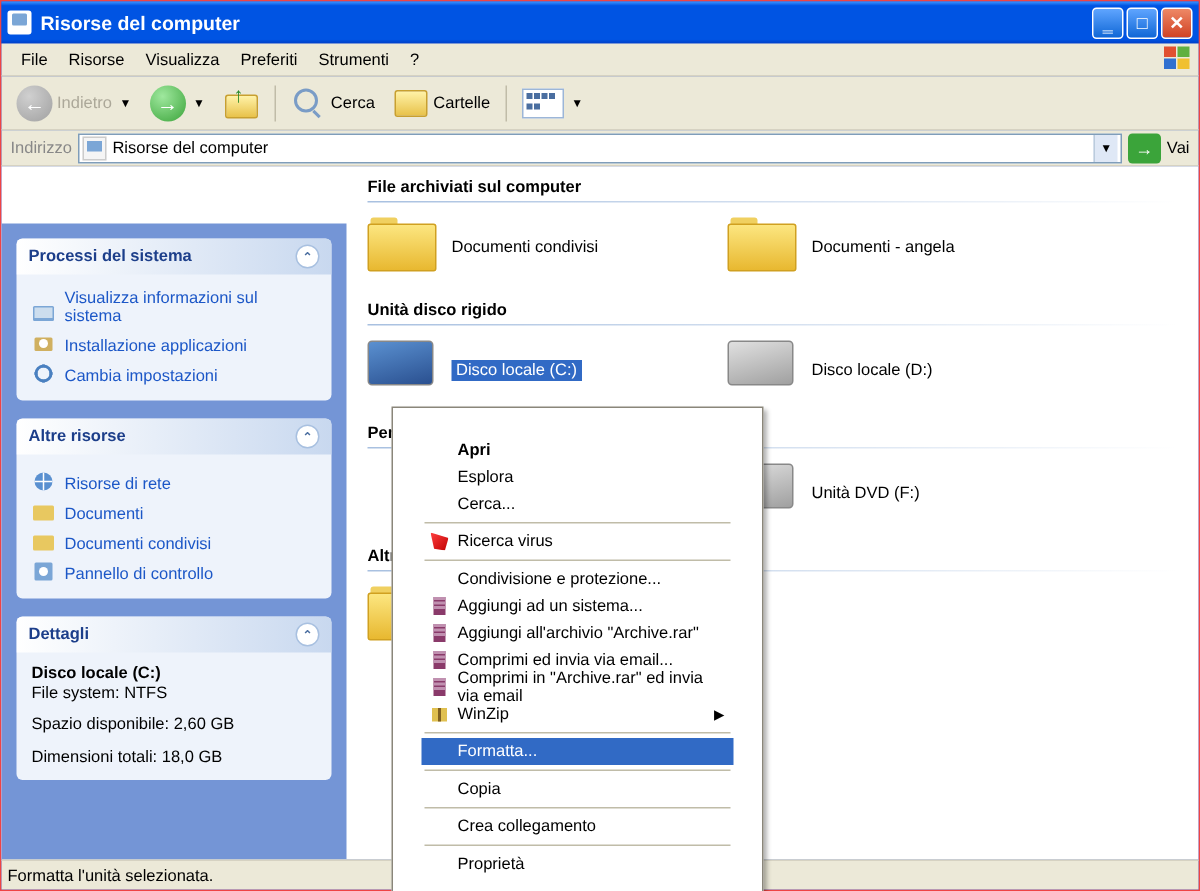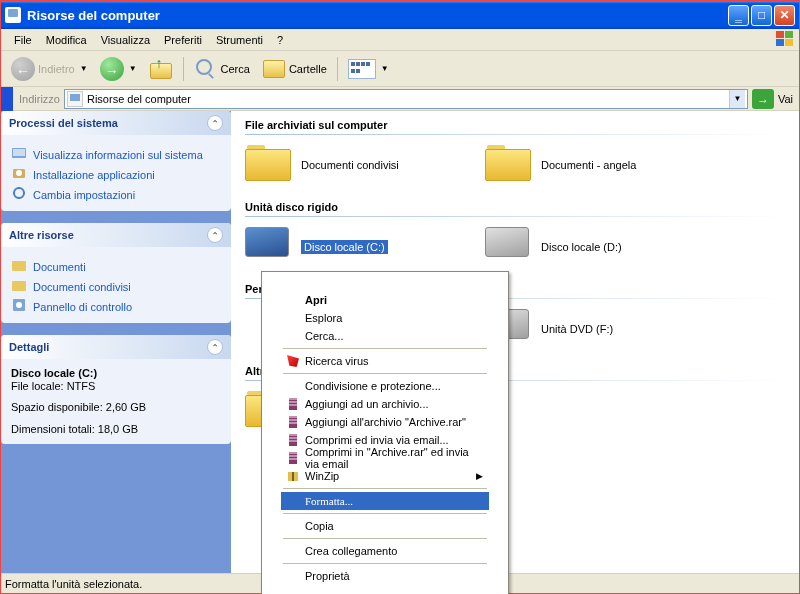--- a/index.html
+++ b/index.html
@@ -27,29 +27,29 @@
 .folder-up { width: 22px; height: 20px; position: relative; }
 .folder-up::before { content: ''; position: absolute; width: 20px; height: 14px; background: linear-gradient(to bottom, #fff2a8, #e8c24a); border: 1px solid #c8a030; border-radius: 2px; bottom: 0; }
 .folder-up::after { content: '↑'; position: absolute; color: #2a8a2a; font-weight: bold; font-size: 14px; top: -4px; left: 6px; }
 .search-ico { width: 20px; height: 20px; position: relative; }
 .search-ico::before { content: ''; position: absolute; width: 12px; height: 12px; border: 2px solid #7a9cc6; border-radius: 50%; top: 0; left: 0; }
 .search-ico::after { content: ''; position: absolute; width: 6px; height: 2px; background: #7a9cc6; transform: rotate(45deg); bottom: 2px; right: 2px; }
 .folder-btn { width: 22px; height: 18px; background: linear-gradient(to bottom, #fff2a8, #e8c24a); border: 1px solid #c8a030; border-radius: 2px; }
 .view-btn { width: 28px; height: 20px; border: 1px solid #9cb6d8; background: #fff; display: flex; flex-wrap: wrap; padding: 2px; gap: 1px; }
 .view-btn span { width: 4px; height: 4px; background: #4a6ea0; }
 .dropdown-arrow { font-size: 8px; color: #000; margin-left: 2px; }
-.addressbar { height: 24px; background: #ece9d8; display: flex; align-items: center; padding: 0 6px; border-bottom: 1px solid #d6d2c2; gap: 4px; margin-left: 12px; }
+.addressbar { height: 24px; background: #ece9d8; display: flex; align-items: center; padding: 0 6px; border-bottom: 1px solid #d6d2c2; gap: 4px; }
 .addr-label { color: #888; }
 .addr-input { flex: 1; height: 20px; border: 1px solid #7f9db9; background: #fff; display: flex; align-items: center; padding: 0 2px; }
 .addr-input .icon { width: 16px; height: 16px; background: #f5f5f5; border: 1px solid #ccc; margin-right: 4px; position: relative; }
 .addr-input .icon::before { content: ''; position: absolute; width: 10px; height: 7px; background: #7ba6d6; top: 2px; left: 2px; }
 .addr-drop { width: 16px; height: 18px; display: flex; align-items: center; justify-content: center; background: #dfe8f6; border-left: 1px solid #bcd; font-size: 8px; }
 .go-btn { width: 22px; height: 20px; background: #3ba43a; border-radius: 3px; display: flex; align-items: center; justify-content: center; color: #fff; font-size: 12px; }
 .content { flex: 1; display: flex; background: #fff; overflow: hidden; }
-.sidebar { width: 230px; background: #7495d6; display: flex; flex-direction: column; gap: 12px; overflow-y: auto; }
+.sidebar { width: 230px; background: #7495d6; padding: 10px; display: flex; flex-direction: column; gap: 12px; overflow-y: auto; margin-top: 38px; }
 .panel { background: #eef3fb; border-radius: 4px; overflow: hidden; }
 .panel-head { background: linear-gradient(to right, #fff, #c8d8ef); height: 24px; display: flex; align-items: center; padding: 0 8px; color: #1c3e8a; font-weight: bold; font-size: 11px; }
 .panel-head .collapse { margin-left: auto; width: 16px; height: 16px; border-radius: 50%; border: 1px solid #a8c0e0; background: #fff; display: flex; align-items: center; justify-content: center; font-size: 8px; color: #4a6ea0; }
 .panel-body { padding: 8px 10px; }
 .panel-link { display: flex; align-items: flex-end; gap: 6px; color: #1c57c7; padding: 2px 0; cursor: pointer; }
 .panel-link .li-icon { width: 16px; height: 16px; flex-shrink: 0; }
 .li-icon svg { width: 16px; height: 16px; }
 .panel-text { line-height: 1.2; color: #000; }
 .panel-text b { display: block; }
 .main { flex: 1; overflow-y: auto; padding: 0; position: relative; }
@@ -62,21 +62,21 @@
 .folder-icon::before { content: ''; position: absolute; width: 18px; height: 6px; background: #f0d060; border-radius: 2px 2px 0 0; top: 0; left: 2px; }
 .folder-icon::after { content: ''; position: absolute; width: 44px; height: 30px; background: linear-gradient(to bottom, #fce680, #e8b830); border: 1px solid #d0a020; border-radius: 2px; top: 4px; }
 .disk-icon { width: 44px; height: 30px; background: linear-gradient(165deg, #5a90d0, #2a5090); border-radius: 3px; position: relative; border: 1px solid #888; }
 .disk-icon.grey { background: linear-gradient(165deg, #e0e0e0, #a0a0a0); }
 .item-label { color: #000; }
 .item-label.selected { background: #316ac5; color: #fff; padding: 1px 3px; }
 .statusbar { height: 20px; background: #ece9d8; border-top: 1px solid #d6d2c2; display: flex; align-items: center; padding: 0 4px; color: #000; }
 .context-menu { position: absolute; top: 270px; left: 260px; width: 248px; background: #fff; border: 1px solid #8a867a; box-shadow: 2px 2px 3px rgba(0,0,0,0.3); z-index: 100; padding: 19px; }
 .ctx-item { display: flex; align-items: center; height: 18px; padding: 0 20px 0 24px; position: relative; cursor: default; }
 .ctx-item.bold { font-weight: bold; }
-.ctx-item.highlighted { background: #316ac5; color: #fff; font-family: Liberation Serif, serif; }
+.ctx-item.highlighted { background: #316ac5; color: #fff; }
 .ctx-item .ci-icon { position: absolute; left: 4px; width: 16px; height: 16px; display: flex; align-items: center; justify-content: center; }
 .ctx-item .arrow { position: absolute; right: 6px; font-size: 9px; }
 .ctx-sep { height: 1px; background: #c0bca8; margin: 3px 2px; }
 .ci-av { width: 12px; height: 12px; }
 .ci-av.red { background: linear-gradient(135deg, #ff4040, #c00000); clip-path: polygon(0 0, 100% 30%, 80% 100%, 20% 90%); }
 .ci-book { width: 14px; height: 14px; }
 .ci-book svg { width: 100%; height: 100%; }
 </style>
 </head>
 <body>
@@ -87,21 +87,21 @@
     <div class="title">Risorse del computer</div>
     <div class="winbtns">
       <div class="winbtn min">‗</div>
       <div class="winbtn max">□</div>
       <div class="winbtn close">✕</div>
     </div>
   </div>
 
   <div class="menubar">
     <div class="menu-item">File</div>
-    <div class="menu-item">Modifica</div>
+    <div class="menu-item">Risorse</div>
     <div class="menu-item">Visualizza</div>
     <div class="menu-item">Preferiti</div>
     <div class="menu-item">Strumenti</div>
     <div class="menu-item">?</div>
     <div class="winflag">
       <svg viewBox="0 0 20 18">
           <rect x="1" y="1" width="8" height="7" fill="#e05030"></rect>
           <rect x="10" y="1" width="8" height="7" fill="#60b040"></rect>
           <rect x="1" y="9" width="8" height="7" fill="#3070d0"></rect>
           <rect x="10" y="9" width="8" height="7" fill="#f0c030"></rect>
@@ -196,20 +196,27 @@
       </div>
 
       <div class="panel">
         <div class="panel-head">
           <span>Altre risorse</span>
           <div class="collapse">⌃</div>
         </div>
         <div class="panel-body">
           <div class="panel-link">
               <div class="li-icon"><svg viewBox="0 0 16 16">
+                  <circle cx="8" cy="8" r="6" fill="#5a90d0"></circle>
+                  <path d="M2 8h12M8 2v12" stroke="#fff" stroke-width="1"></path>
+                </svg></div>
+              <span>Risorse di rete</span>
+            </div>
+          <div class="panel-link">
+              <div class="li-icon"><svg viewBox="0 0 16 16">
                   <rect x="1" y="4" width="14" height="10" fill="#e8c860" rx="1"></rect>
                 </svg></div>
               <span>Documenti</span>
             </div>
           <div class="panel-link">
               <div class="li-icon"><svg viewBox="0 0 16 16">
                   <rect x="1" y="4" width="14" height="10" fill="#e8c860" rx="1"></rect>
                 </svg></div>
               <span>Documenti condivisi</span>
             </div>
@@ -223,21 +230,21 @@
         </div>
       </div>
 
       <div class="panel">
         <div class="panel-head">
           <span>Dettagli</span>
           <div class="collapse">⌃</div>
         </div>
         <div class="panel-body panel-text">
           <b>Disco locale (C:)</b>
-          <div><span>File locale:</span> <span>NTFS</span></div>
+          <div><span>File system:</span> <span>NTFS</span></div>
           <div style="margin-top:8px"><span>Spazio disponibile:</span> <span>2,60 GB</span></div>
           <div style="margin-top:8px"><span>Dimensioni totali:</span> <span>18,0 GB</span></div>
         </div>
       </div>
     </div>
 
     <div class="main">
       <div class="section-head">File archiviati sul computer</div>
       <div class="items">
         <div class="item">
@@ -321,21 +328,21 @@
       </div>
       <div class="ctx-item">
         <div class="ci-icon">
           <div class="ci-book"><svg viewBox="0 0 14 14">
               <rect x="3" y="1" width="8" height="12" fill="#8a3a6a"></rect>
               <rect x="3" y="1" width="8" height="2" fill="#c090b0"></rect>
               <rect x="3" y="4" width="8" height="2" fill="#c090b0"></rect>
               <rect x="3" y="7" width="8" height="2" fill="#c090b0"></rect>
             </svg></div>
         </div>
-        <span>Aggiungi ad un archivio...</span>
+        <span>Aggiungi ad un sistema...</span>
       </div>
       <div class="ctx-item">
         <div class="ci-icon">
           <div class="ci-book"><svg viewBox="0 0 14 14">
               <rect x="3" y="1" width="8" height="12" fill="#8a3a6a"></rect>
               <rect x="3" y="1" width="8" height="2" fill="#c090b0"></rect>
               <rect x="3" y="4" width="8" height="2" fill="#c090b0"></rect>
               <rect x="3" y="7" width="8" height="2" fill="#c090b0"></rect>
             </svg></div>
         </div>

